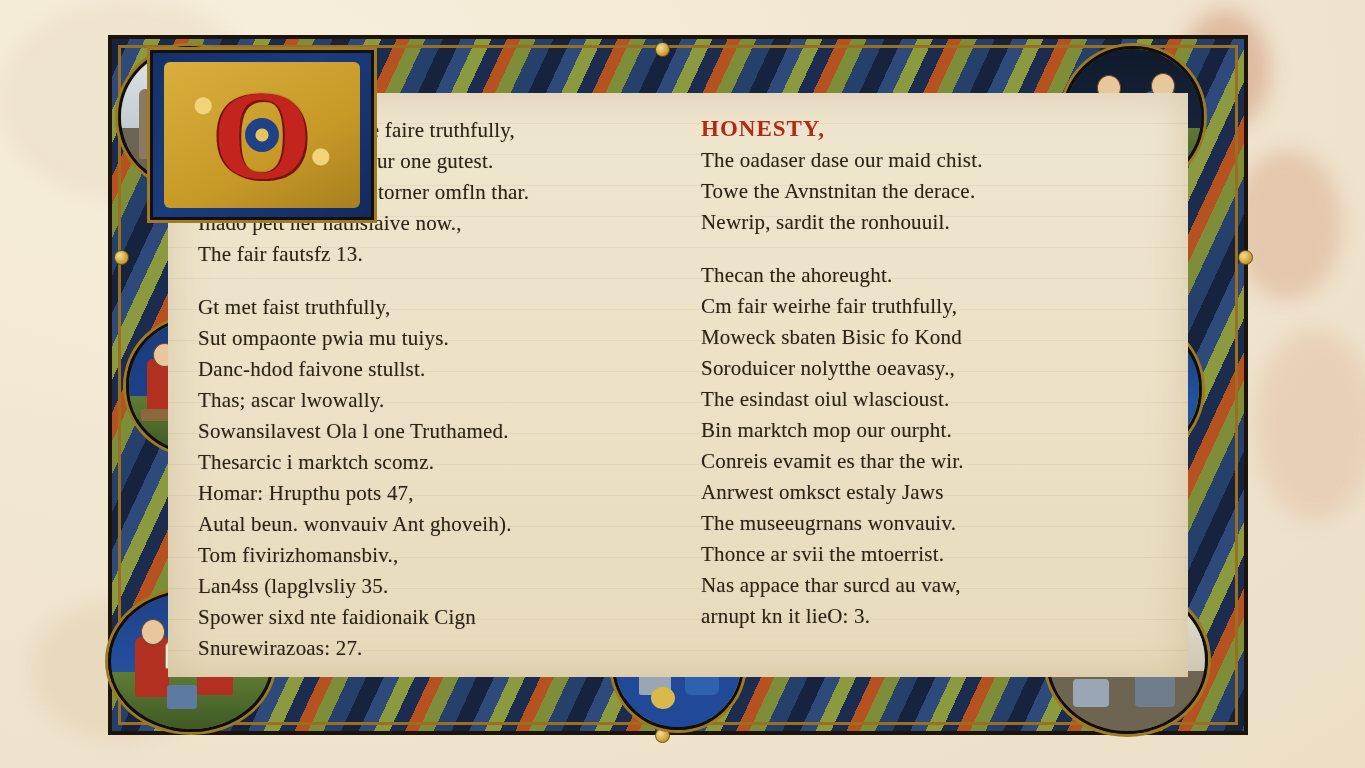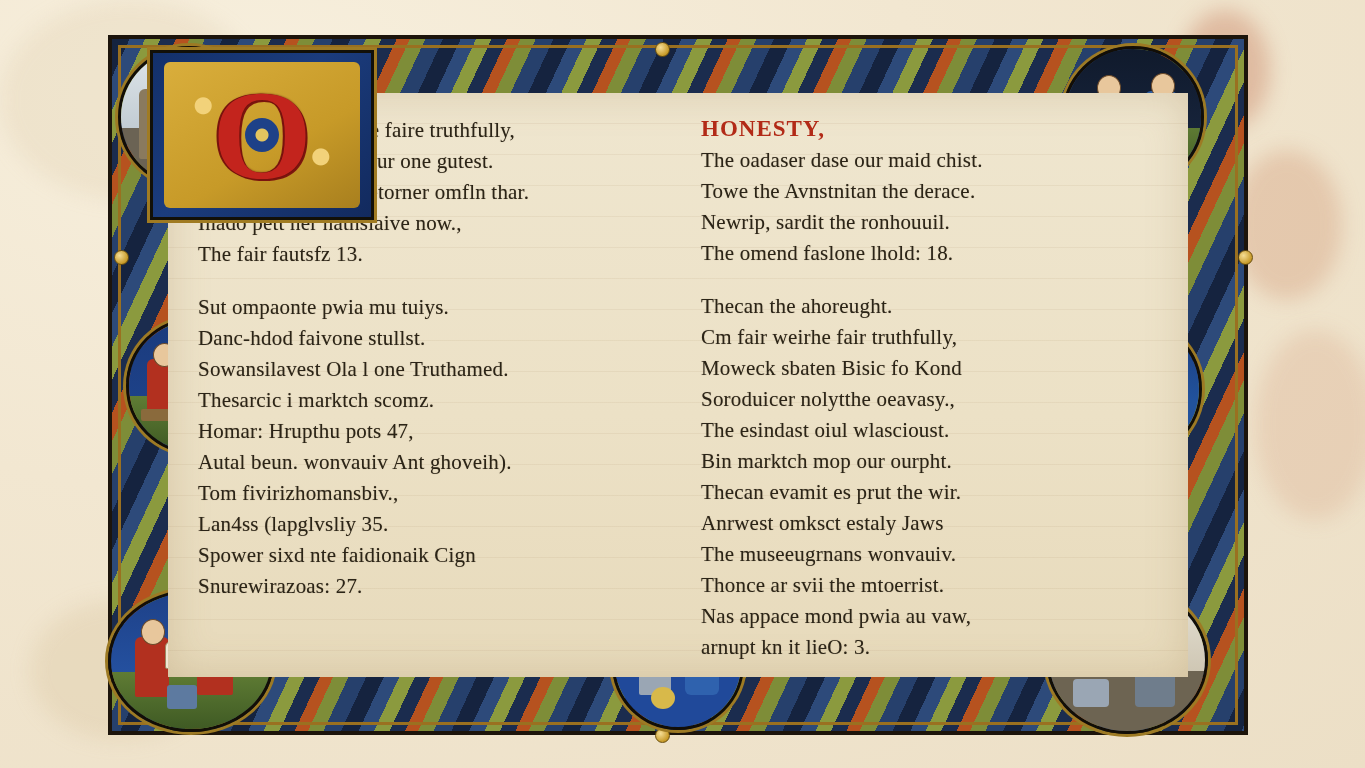--- a/index.html
+++ b/index.html
@@ -322,55 +322,56 @@
       <div class="column">
         <div class="para">
           <div class="line indent-first">The faire truthfully,</div>
           <div class="line indent-first">Giaur one gutest.</div>
           <div class="line">Of mass to and sumetorner omfln thar.</div>
           <div class="line">Inado pett ner nathsiaive now.,</div>
           <div class="line">The fair fautsfz 13.</div>
         </div>
 
         <div class="para">
+          <div class="line">Gt met faist truthfully,</div>
           <div class="line">Sut ompaonte pwia mu tuiys.</div>
           <div class="line">Danc-hdod faivone stullst.</div>
+          <div class="line">Thas; ascar lwowally.</div>
           <div class="line">Sowansilavest Ola l one Truthamed.</div>
           <div class="line">Thesarcic i marktch scomz.</div>
           <div class="line">Homar: Hrupthu pots 47,</div>
           <div class="line">Autal beun. wonvauiv Ant ghoveih).</div>
           <div class="line">Tom fivirizhomansbiv.,</div>
           <div class="line">Lan4ss (lapglvsliy 35.</div>
           <div class="line">Spower sixd nte faidionaik Cign</div>
           <div class="line">Snurewirazoas: 27.</div>
         </div>
       </div>
 
       <div class="column">
         <div class="col-heading">HONESTY,</div>
 
         <div class="para">
           <div class="line">The oadaser dase our maid chist.</div>
           <div class="line">Towe the Avnstnitan the derace.</div>
           <div class="line">Newrip, sardit the ronhouuil.</div>
-          <div class="line">The omend faslone lhold: 18.</div>
         </div>
 
         <div class="para">
           <div class="line">Thecan the ahoreught.</div>
           <div class="line">Cm fair weirhe fair truthfully,</div>
           <div class="line">Moweck sbaten Bisic fo Kond</div>
           <div class="line">Soroduicer nolytthe oeavasy.,</div>
           <div class="line">The esindast oiul wlascioust.</div>
           <div class="line">Bin marktch mop our ourpht.</div>
-          <div class="line">Thecan evamit es prut the wir.</div>
+          <div class="line">Conreis evamit es thar the wir.</div>
           <div class="line">Anrwest omksct estaly Jaws</div>
           <div class="line">The museeugrnans wonvauiv.</div>
           <div class="line">Thonce ar svii the mtoerrist.</div>
-          <div class="line">Nas appace mond pwia au vaw,</div>
+          <div class="line">Nas appace thar surcd au vaw,</div>
           <div class="line">arnupt kn it lieO: 3.</div>
         </div>
       </div>
 
     </div>
   </div>
 
   <div id="initial-cap">
     <div class="cap-box"></div>
     <div class="gold-field"></div>

